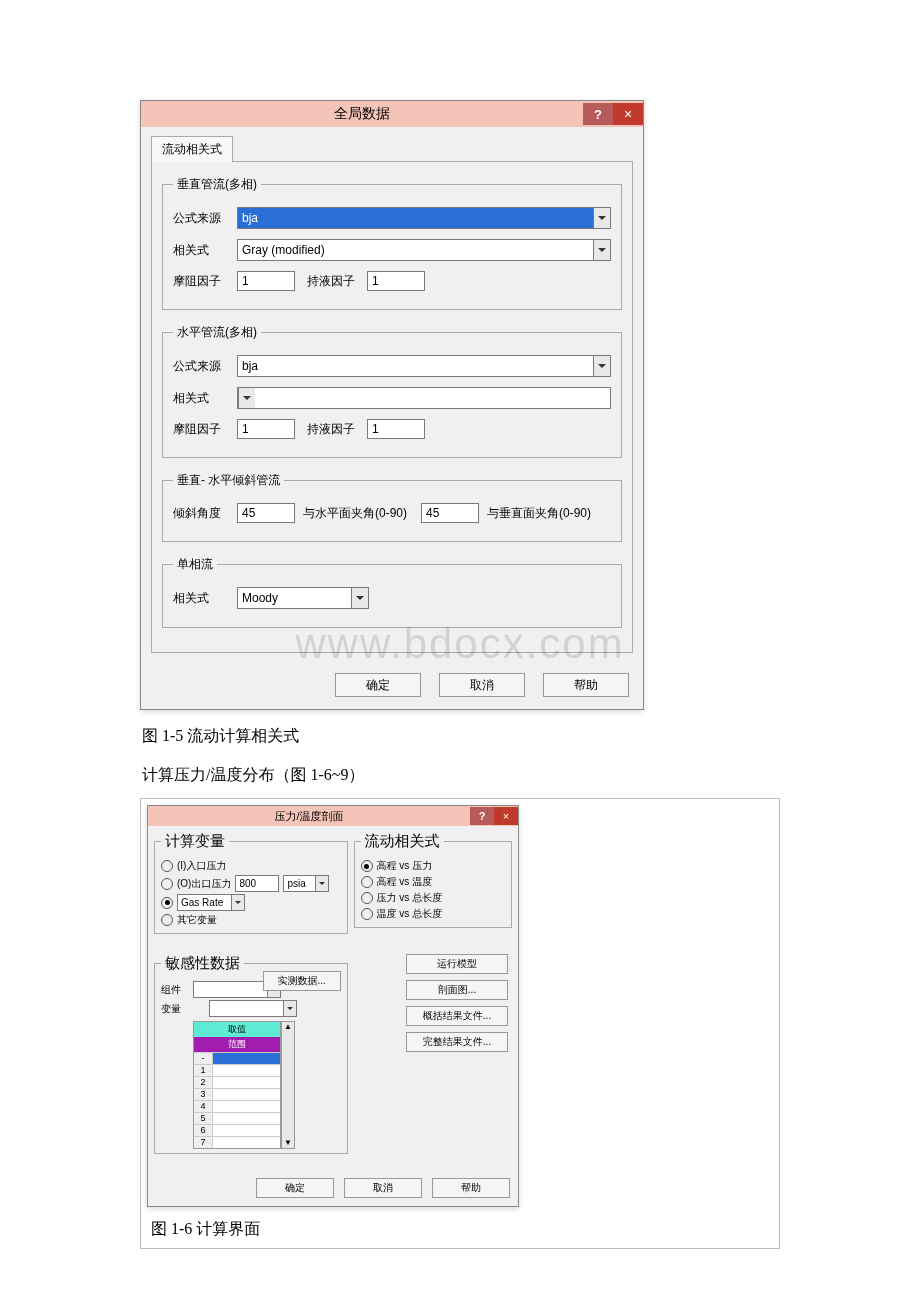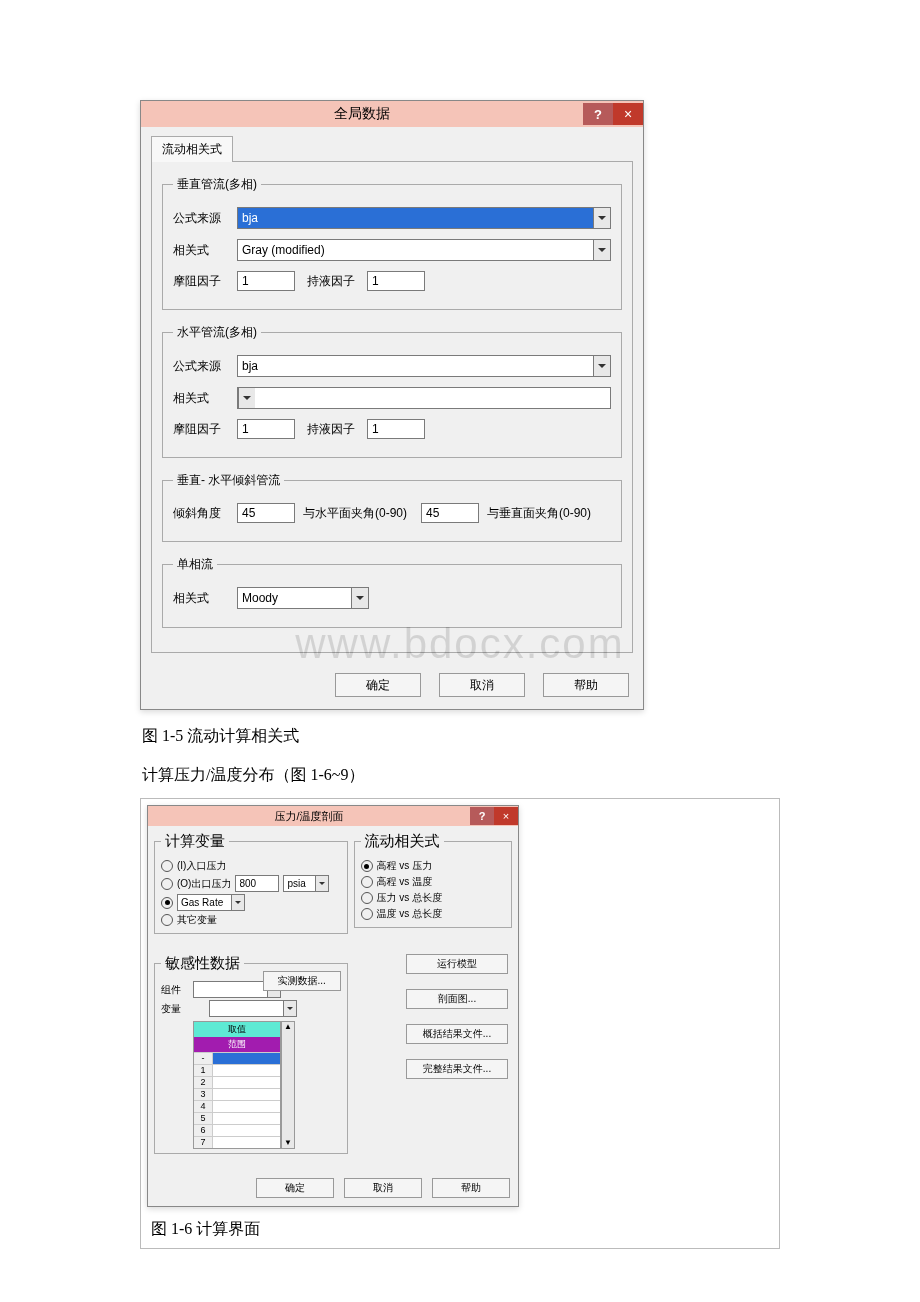--- a/index.html
+++ b/index.html
@@ -526,21 +526,21 @@
                 </div>
               <div class="radio-row">
                   <span class="radio"></span>
                   <span>压力 vs 总长度</span>
                 </div>
               <div class="radio-row">
                   <span class="radio"></span>
                   <span>温度 vs 总长度</span>
                 </div>
             </fieldset>
-            <div style="display:flex;flex-direction:column;gap:15px;align-items:flex-end;padding-right:4px;margin-top:6px">
+            <div style="display:flex;flex-direction:column;gap:6px;align-items:flex-end;padding-right:4px;margin-top:6px">
               <div class="btn2" style="min-width:84px">运行模型</div>
               <div class="btn2" style="min-width:84px">剖面图...</div>
               <div class="btn2" style="min-width:84px">概括结果文件...</div>
               <div class="btn2" style="min-width:84px">完整结果文件...</div>
             </div>
           </div>
         </div>
         <div class="d2bottom">
           <div class="btn2">确定</div>
           <div class="btn2">取消</div>

